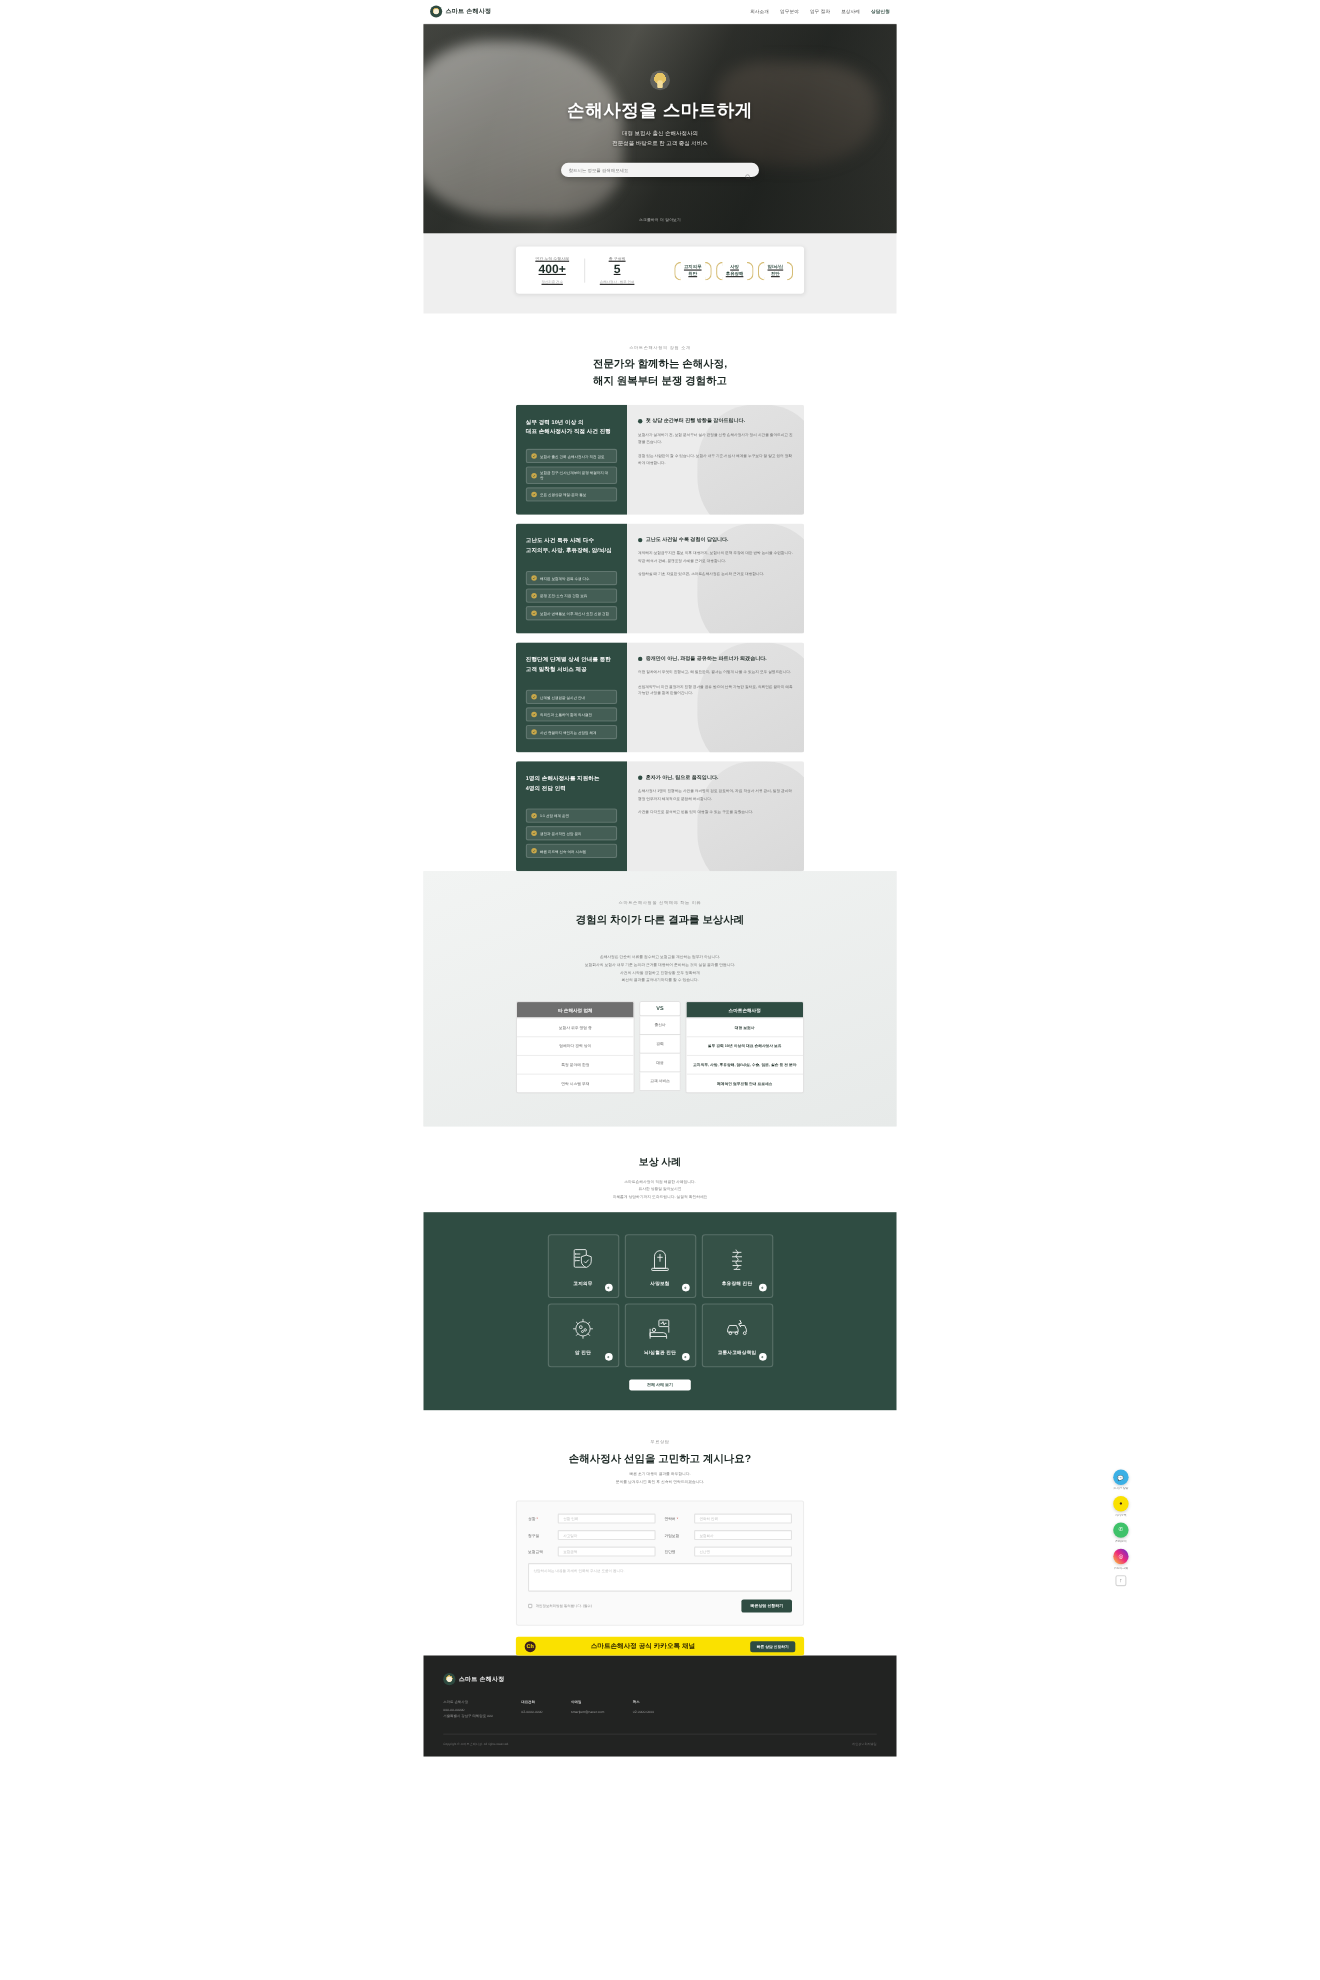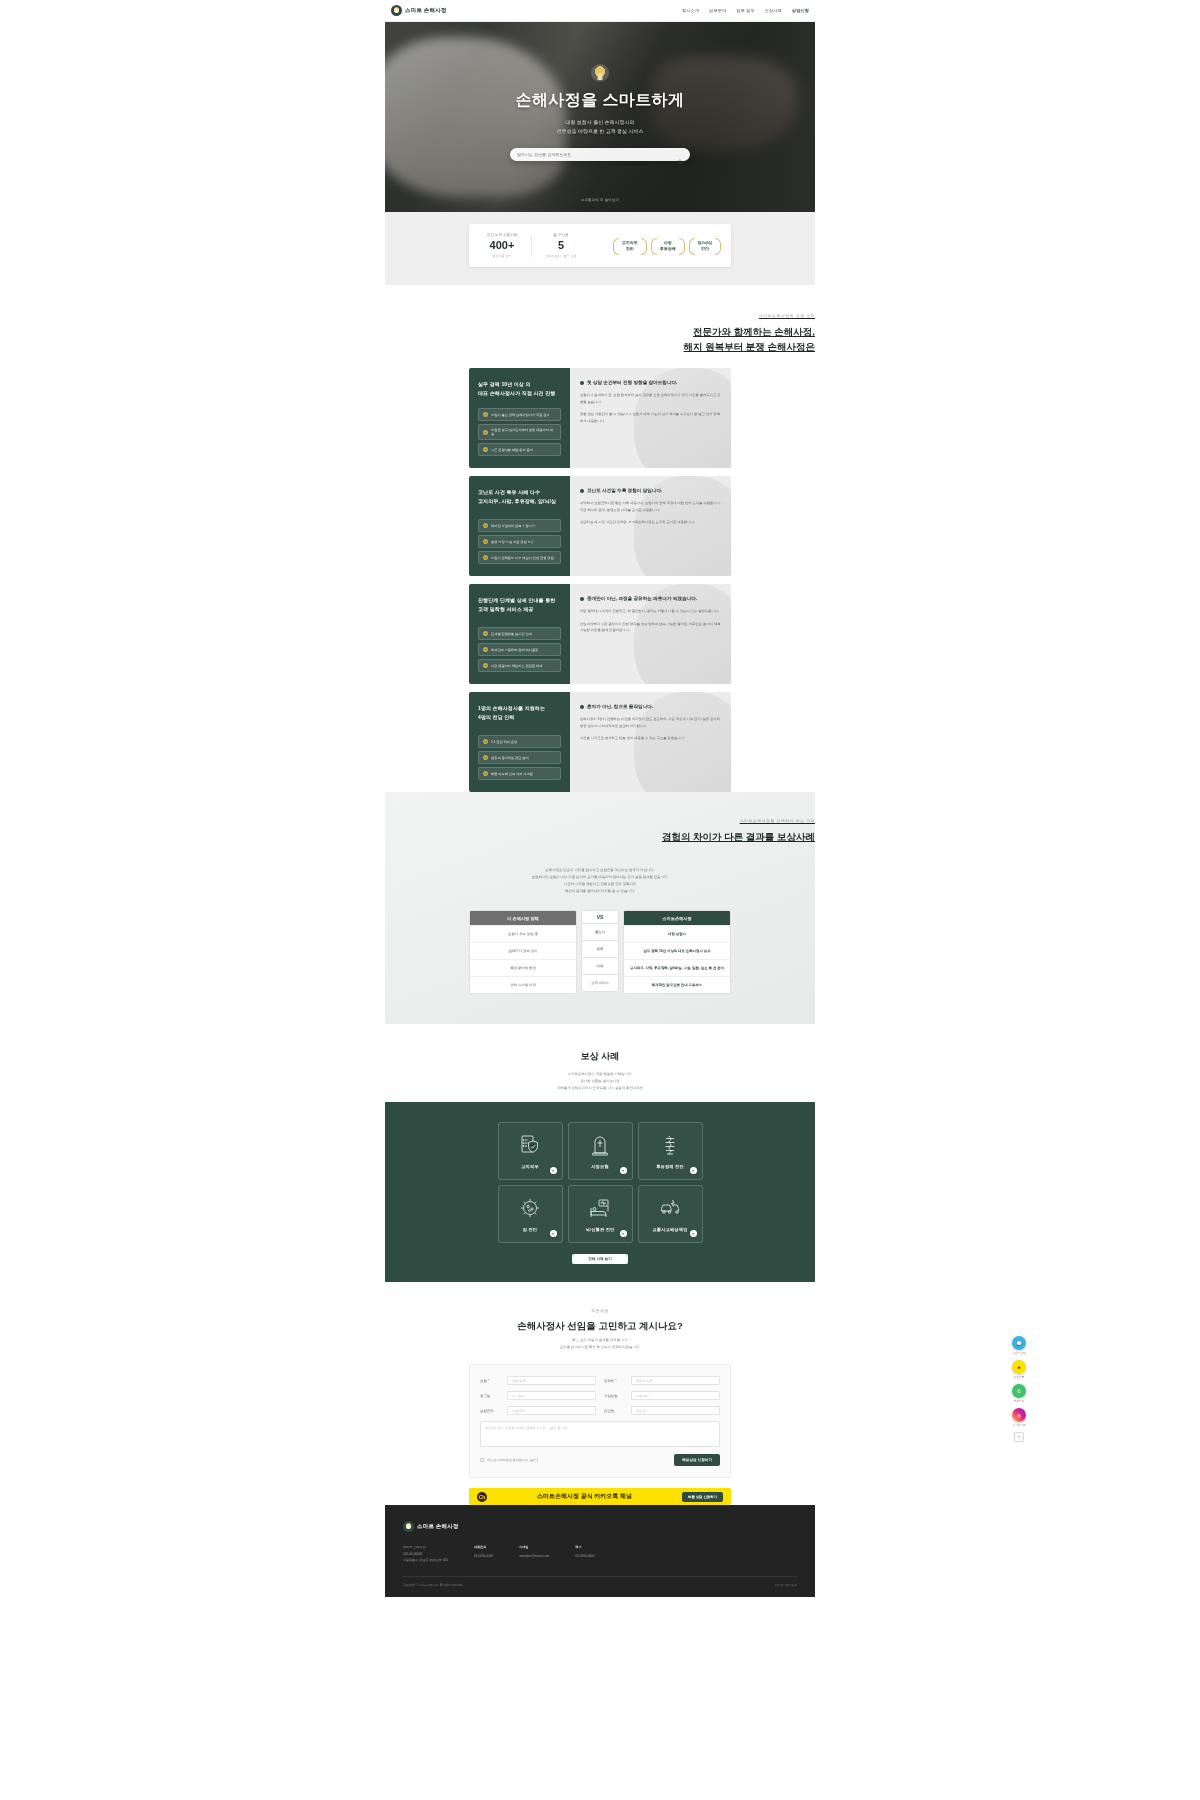--- a/index.html
+++ b/index.html
@@ -79,41 +79,41 @@
   .hero-note{
     position:absolute;left:0;right:0;bottom:10px;text-align:center;
     font-size:3.4px;color:rgba(255,255,255,.65);letter-spacing:.2px;z-index:3;
   }
 
   
   .stats-band{width:430px;margin:0 auto;background:#efefef;padding:12px 0 18px;}
   .stats-card{
     width:262px;margin:0 auto;background:#fff;border-radius:3px;
     box-shadow:0 1px 4px rgba(0,0,0,.09);
-    display:flex;align-items:center;padding:9px 10px;gap:6px;
+    display:flex;align-items:center;padding:9px 10px;gap:6px;text-decoration:underline;
   }
   .stat{text-align:center;min-width:46px;}
   .stat-label{font-size:3.6px;color:#7b7b7b;margin-bottom:3px;}
   .stat-value{font-size:11px;font-weight:800;color:#1f2d28;line-height:1;}
   .stat-unit{font-size:3.1px;color:#9a9a9a;margin-top:3px;}
   .stat-div{width:1px;height:22px;background:#e6e6e6;}
   .chips{display:flex;gap:4px;flex:1;justify-content:flex-end;}
   .chip{
     position:relative;padding:4px 9px;text-align:center;
     font-size:4px;font-weight:700;color:#2e4a40;line-height:1.35;white-space:pre-line;
   }
   .chip::before,.chip::after{
     content:"";position:absolute;top:12%;height:76%;width:5px;
     border:1px solid #c9a84a;opacity:.75;
   }
   .chip::before{left:0;border-right:0;border-radius:6px 0 0 6px;}
   .chip::after{right:0;border-left:0;border-radius:0 6px 6px 0;}
 
   
-  .sec-head{text-align:right;padding:28px 0 14px;text-decoration:underline;}
+  .sec-head{text-align:center;padding:28px 0 14px;}
   .eyebrow{font-size:3.8px;color:#8c8c8c;letter-spacing:.6px;margin-bottom:7px;}
   .sec-title{font-size:9.5px;font-weight:800;color:#1b2723;line-height:1.55;}
 
   
   .features{width:262px;margin:0 auto;display:flex;flex-direction:column;gap:8px;}
   .feature{display:flex;height:100px;border-radius:2px;overflow:hidden;}
   .f-left{
     width:101px;flex:none;background:#2f4c42;color:#fff;padding:12px 9px;
     display:flex;flex-direction:column;
   }
@@ -330,21 +330,21 @@
 진단</div>
       </div>
     </div>
   </section>
 
   <div class="wrap">
     <div class="sec-head">
       <div class="eyebrow">스마트손해사정의 강점 소개</div>
       <div class="sec-title">
         <div>전문가와 함께하는 손해사정,</div>
-        <div>해지 원복부터 분쟁 손해사정은</div>
+        <div>해지 원복부터 분쟁 경험하고</div>
       </div>
     </div>
 
     <div class="features">
 
       <div class="feature">
         <div class="f-left">
           <h3>
             <span>실무 경력 10년 이상 의</span><br>
             <span>대표 손해사정사가 직접 사건 진행</span>

